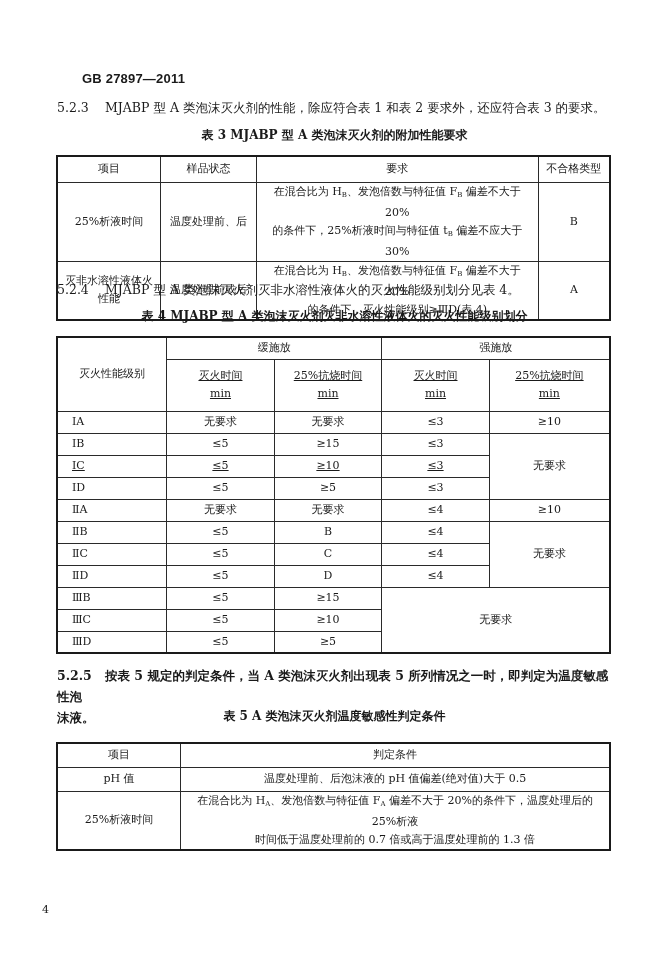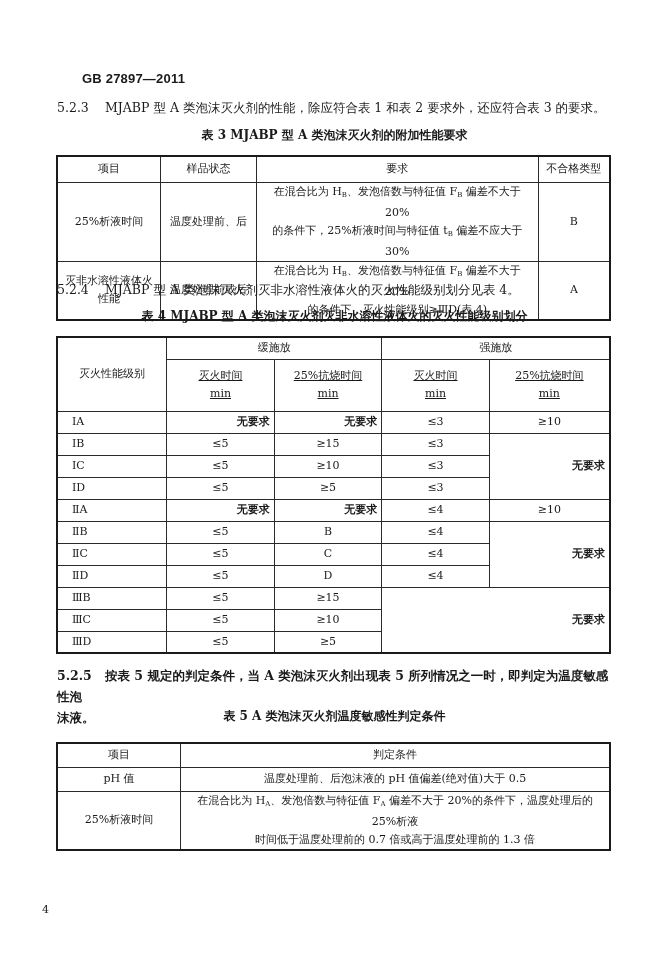--- a/index.html
+++ b/index.html
@@ -16,21 +16,21 @@
   .para { left: 57px; font-size: 12.5px; line-height: 21px; width: 560px; }
   .para .num { display: inline-block; width: 48px; }
   .caption { left: 0; width: 669px; text-align: center; font-size: 12px; font-weight: bold; }
   table { border-collapse: collapse; position: absolute; }
   td, th {
     border: 1px solid #2a2a2a; text-align: center; vertical-align: middle;
     font-size: 11px; font-weight: normal; padding: 0 4px; line-height: 18px;
   }
   table.t3, table.t4, table.t5 { border: 2px solid #1a1a1a; }
   sub { font-size: 7px; vertical-align: -2px; }
-  .bold { font-weight: bold; text-align: right; }
+  .bold { font-weight: normal; }
   .left { text-align: left; padding-left: 14px; }
   .page-num { left: 42px; top: 903px; font-size: 11px; }
 </style>
 </head>
 <body>
 
 <div class="abs std-code">GB 27897—2011</div>
 
 <div class="abs para" style="top:97px;">
   <span class="num">5.2.3</span><span>MJABP 型 A 类泡沫灭火剂的性能，除应符合表 1 和表 2 要求外，还应符合表 3 的要求。</span>
@@ -119,21 +119,21 @@
     <td>≤3</td>
     <td>≥10</td>
   </tr>
   <tr style="height:22px;">
     <td class="left">ⅠB</td>
     <td>≤5</td>
     <td>≥15</td>
     <td>≤3</td>
     <td rowspan="3" class="bold">无要求</td>
   </tr>
-  <tr style="height:22px;">
+  <tr style="height:22px;text-decoration:underline;">
     <td class="left">ⅠC</td>
     <td>≤5</td>
     <td>≥10</td>
     <td>≤3</td>
   </tr>
   <tr style="height:22px;">
     <td class="left">ⅠD</td>
     <td>≤5</td>
     <td>≥5</td>
     <td>≤3</td>

